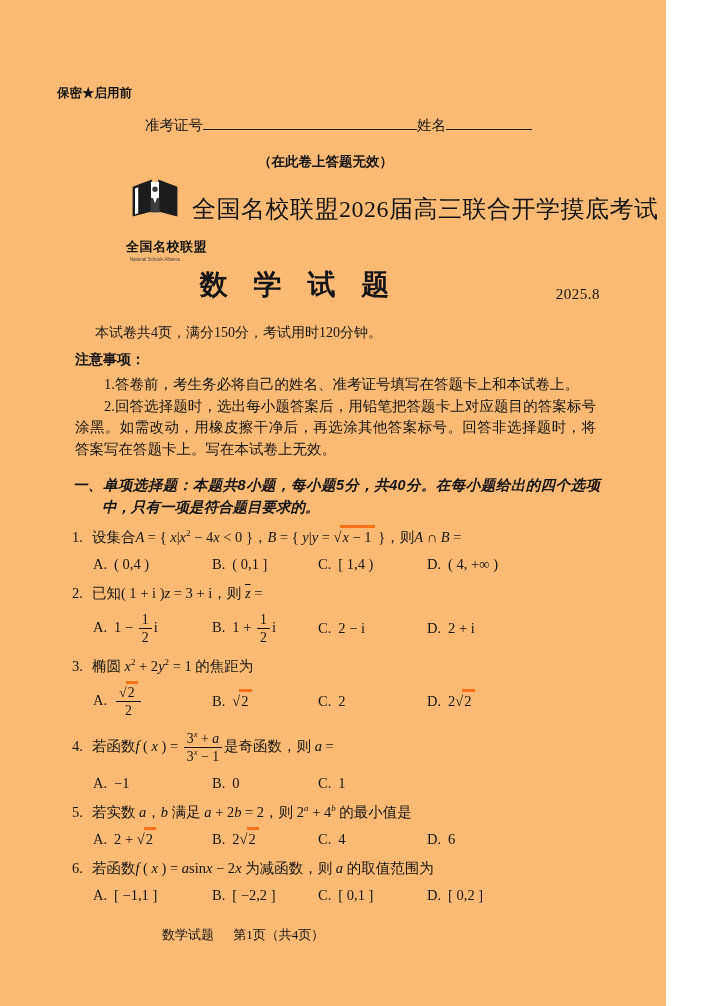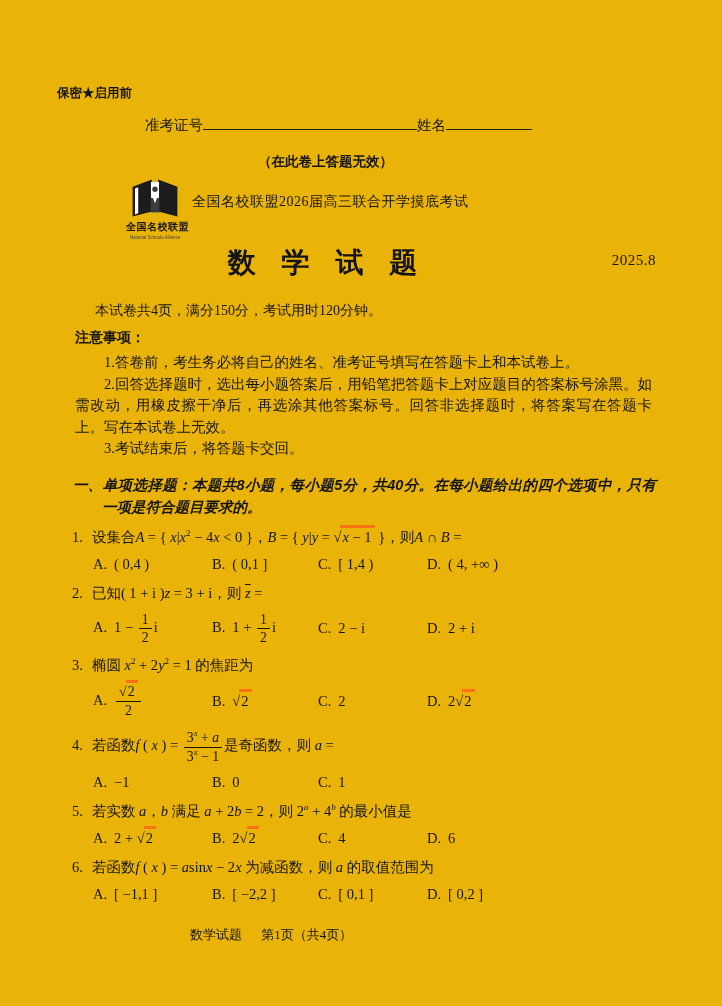--- a/index.html
+++ b/index.html
@@ -1,34 +1,34 @@
 <!DOCTYPE html>
 <html><head>
 <meta charset="utf-8">
 <style>
   html,body{margin:0;padding:0;background:#ffffff;}
   .page{
-    position:relative; width:722px; height:1006px; background:#eab308;
+    position:relative; width:666px; height:1006px; background:#fdba74;
     font-family:"Liberation Serif", serif; color:#151515; overflow:hidden;
   }
   .secrecy{ margin:85px 0 0 57px; font-family:"Liberation Sans",sans-serif; font-weight:bold; font-size:12.5px; }
   .candidate-line{ margin:13px 0 18px 145px; font-size:14.5px; white-space:nowrap; }
   .blank{ display:inline-block; border-bottom:1px solid #222; height:14px; }
   .blank.long{ width:214px; }
   .blank.short{ width:86px; }
   .invalid-note{ margin:6px 0 0 258px; font-family:"Liberation Sans",sans-serif; font-weight:bold; font-size:13.5px; }
   .org-row{ display:flex; align-items:flex-start; margin:6px 0 0 126px; }
   .logo{ width:58px; text-align:center; }
   .logo svg{ display:block; margin:0 auto; }
-  .logo-cn{ font-family:"Liberation Sans",sans-serif; font-weight:bold; font-size:10px; letter-spacing:0.5px; margin-top:1px; white-space:nowrap; }
+  .logo-cn{ font-family:"Liberation Sans",sans-serif; font-weight:bold; font-size:13px; letter-spacing:0.5px; margin-top:19px; white-space:nowrap; }
   .logo-en{ font-family:"Liberation Sans",sans-serif; font-size:5px; color:#444; white-space:nowrap; transform:scale(0.9); }
-  .org-title{ font-size:14px; font-weight:500; margin:16px 0 0 8px; letter-spacing:0.5px; white-space:nowrap; }
+  .org-title{ font-size:24px; font-weight:500; margin:16px 0 0 8px; letter-spacing:0.5px; white-space:nowrap; }
   .title-row{ position:relative; margin-top:8px; text-align:center; padding-right:68px; height:30px; }
   .paper-title{ display:inline-block; margin:0; font-family:"Liberation Sans",sans-serif; font-weight:bold; font-size:28px; line-height:30px; letter-spacing:9px; }
-  .exam-date{ position:absolute; right:66px; top:4px; font-size:15px; letter-spacing:0.5px; }
+  .exam-date{ position:absolute; right:66px; top:16px; font-size:15px; letter-spacing:0.5px; }
   .intro{ margin:24px 72px 0 95px; font-size:14px; }
   .notice-head{ margin:9px 0 0 75px; font-family:"Liberation Sans",sans-serif; font-weight:bold; font-size:14px; }
   .notes{ margin:5px 70px 0 75px; font-size:14.5px; line-height:21.5px; text-align:justify; }
   .note{ margin:0; text-indent:2em; }
   .section-head{
     margin:14px 66px 0 73px; font-family:"Liberation Sans",sans-serif; font-weight:bold;
     font-size:14.5px; line-height:22px; padding-left:2em; text-indent:-2em; text-align:justify;font-style:italic;
   }
   .question{ margin:0 58px 0 72px; font-size:14.5px; }
   .q-stem{ margin-top:10px; line-height:19px; }
@@ -86,21 +86,20 @@
     <span class="exam-date">2025.8</span>
   </div>
 
   <p class="intro">本试卷共4页，满分150分，考试用时120分钟。</p>
 
   <div class="notice-head">注意事项：</div>
 
   <div class="notes">
     <p class="note">1.答卷前，考生务必将自己的姓名、准考证号填写在答题卡上和本试卷上。</p>
     <p class="note">2.回答选择题时，选出每小题答案后，用铅笔把答题卡上对应题目的答案标号涂黑。如需改动，用橡皮擦干净后，再选涂其他答案标号。回答非选择题时，将答案写在答题卡上。写在本试卷上无效。</p>
-    <p class="note">3.考试结束后，将答题卡交回。</p>
   </div>
 
   <div class="section-head">一、单项选择题：本题共8小题，每小题5分，共40分。在每小题给出的四个选项中，只有一项是符合题目要求的。</div>
 
   <div class="question">
     <div class="q-stem"><span class="q-num">1.</span><span>设集合<i>A</i> = { <i>x</i>|<i>x</i><sup>2</sup> − 4<i>x</i> &lt; 0 }，<i>B</i> = { <i>y</i>|<i>y</i> = <span class="sqrt">√<span class="sqb"><i>x</i> − 1</span></span> }，则<i>A</i> ∩ <i>B</i> =</span></div>
     <div class="options">
       <span class="opt"><span class="opt-label">A.</span><span>( 0,4 )</span></span>
       <span class="opt"><span class="opt-label">B.</span><span>( 0,1 ]</span></span>
       <span class="opt"><span class="opt-label">C.</span><span>[ 1,4 )</span></span>

